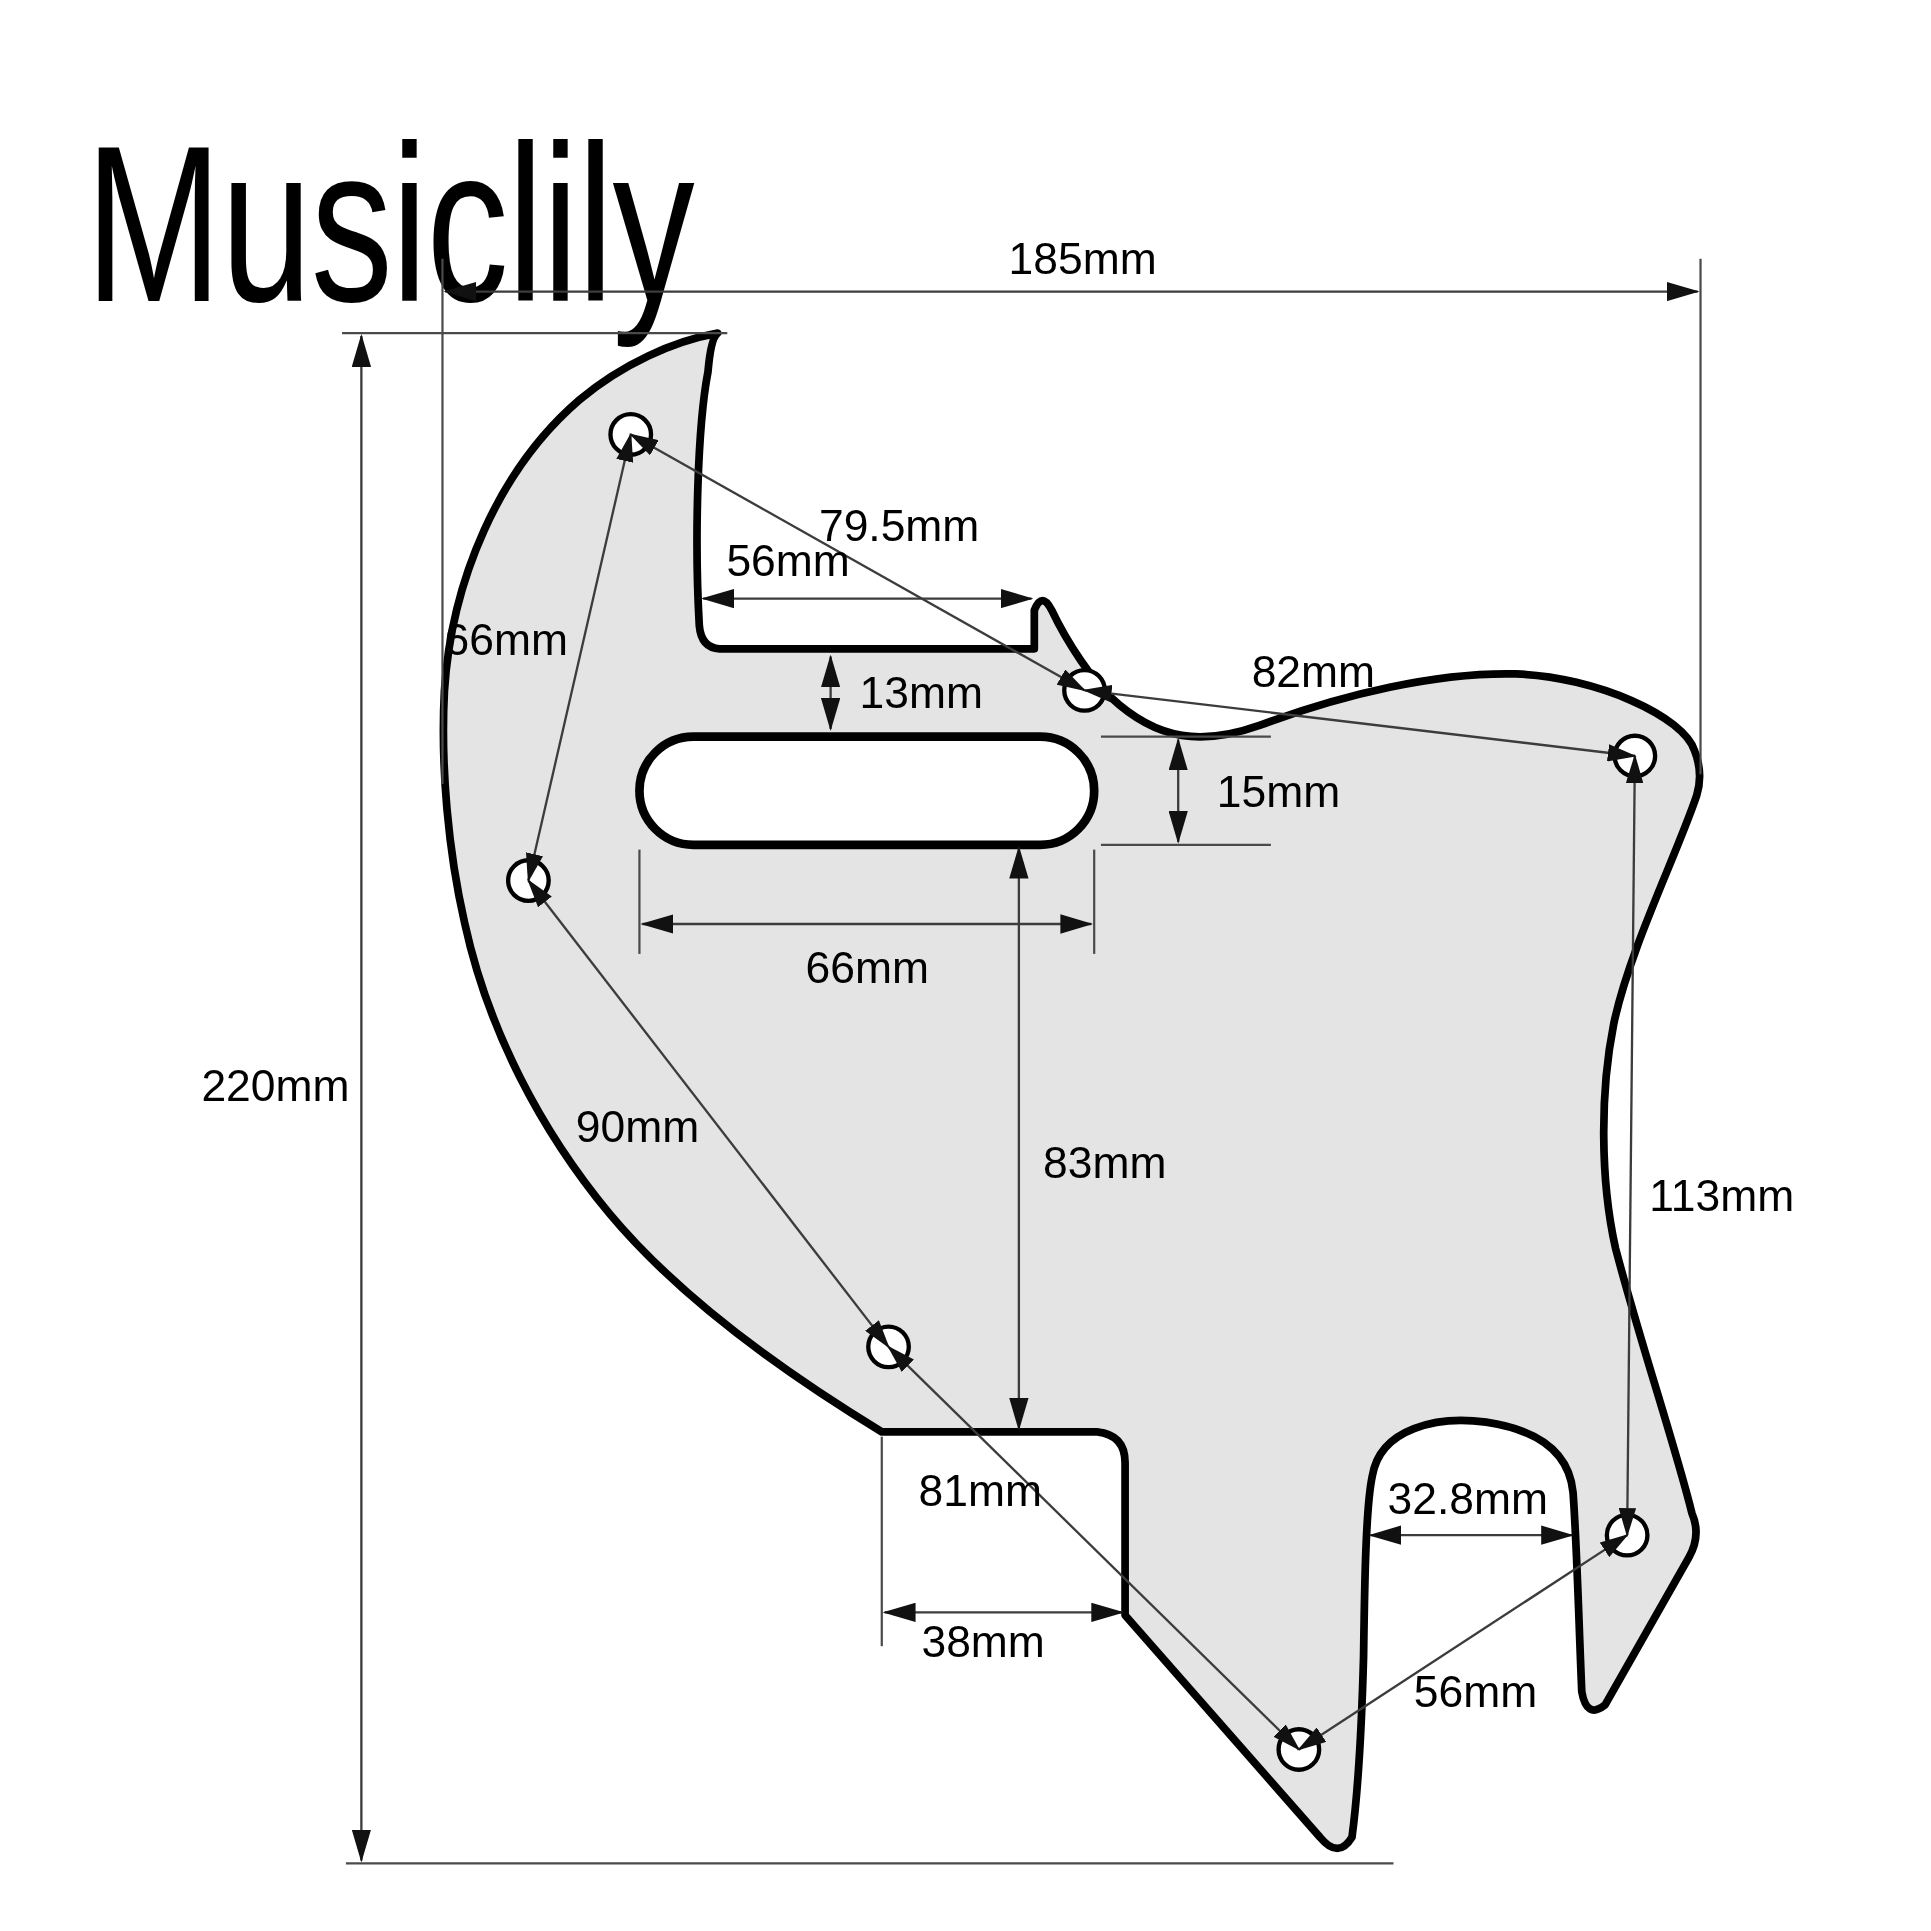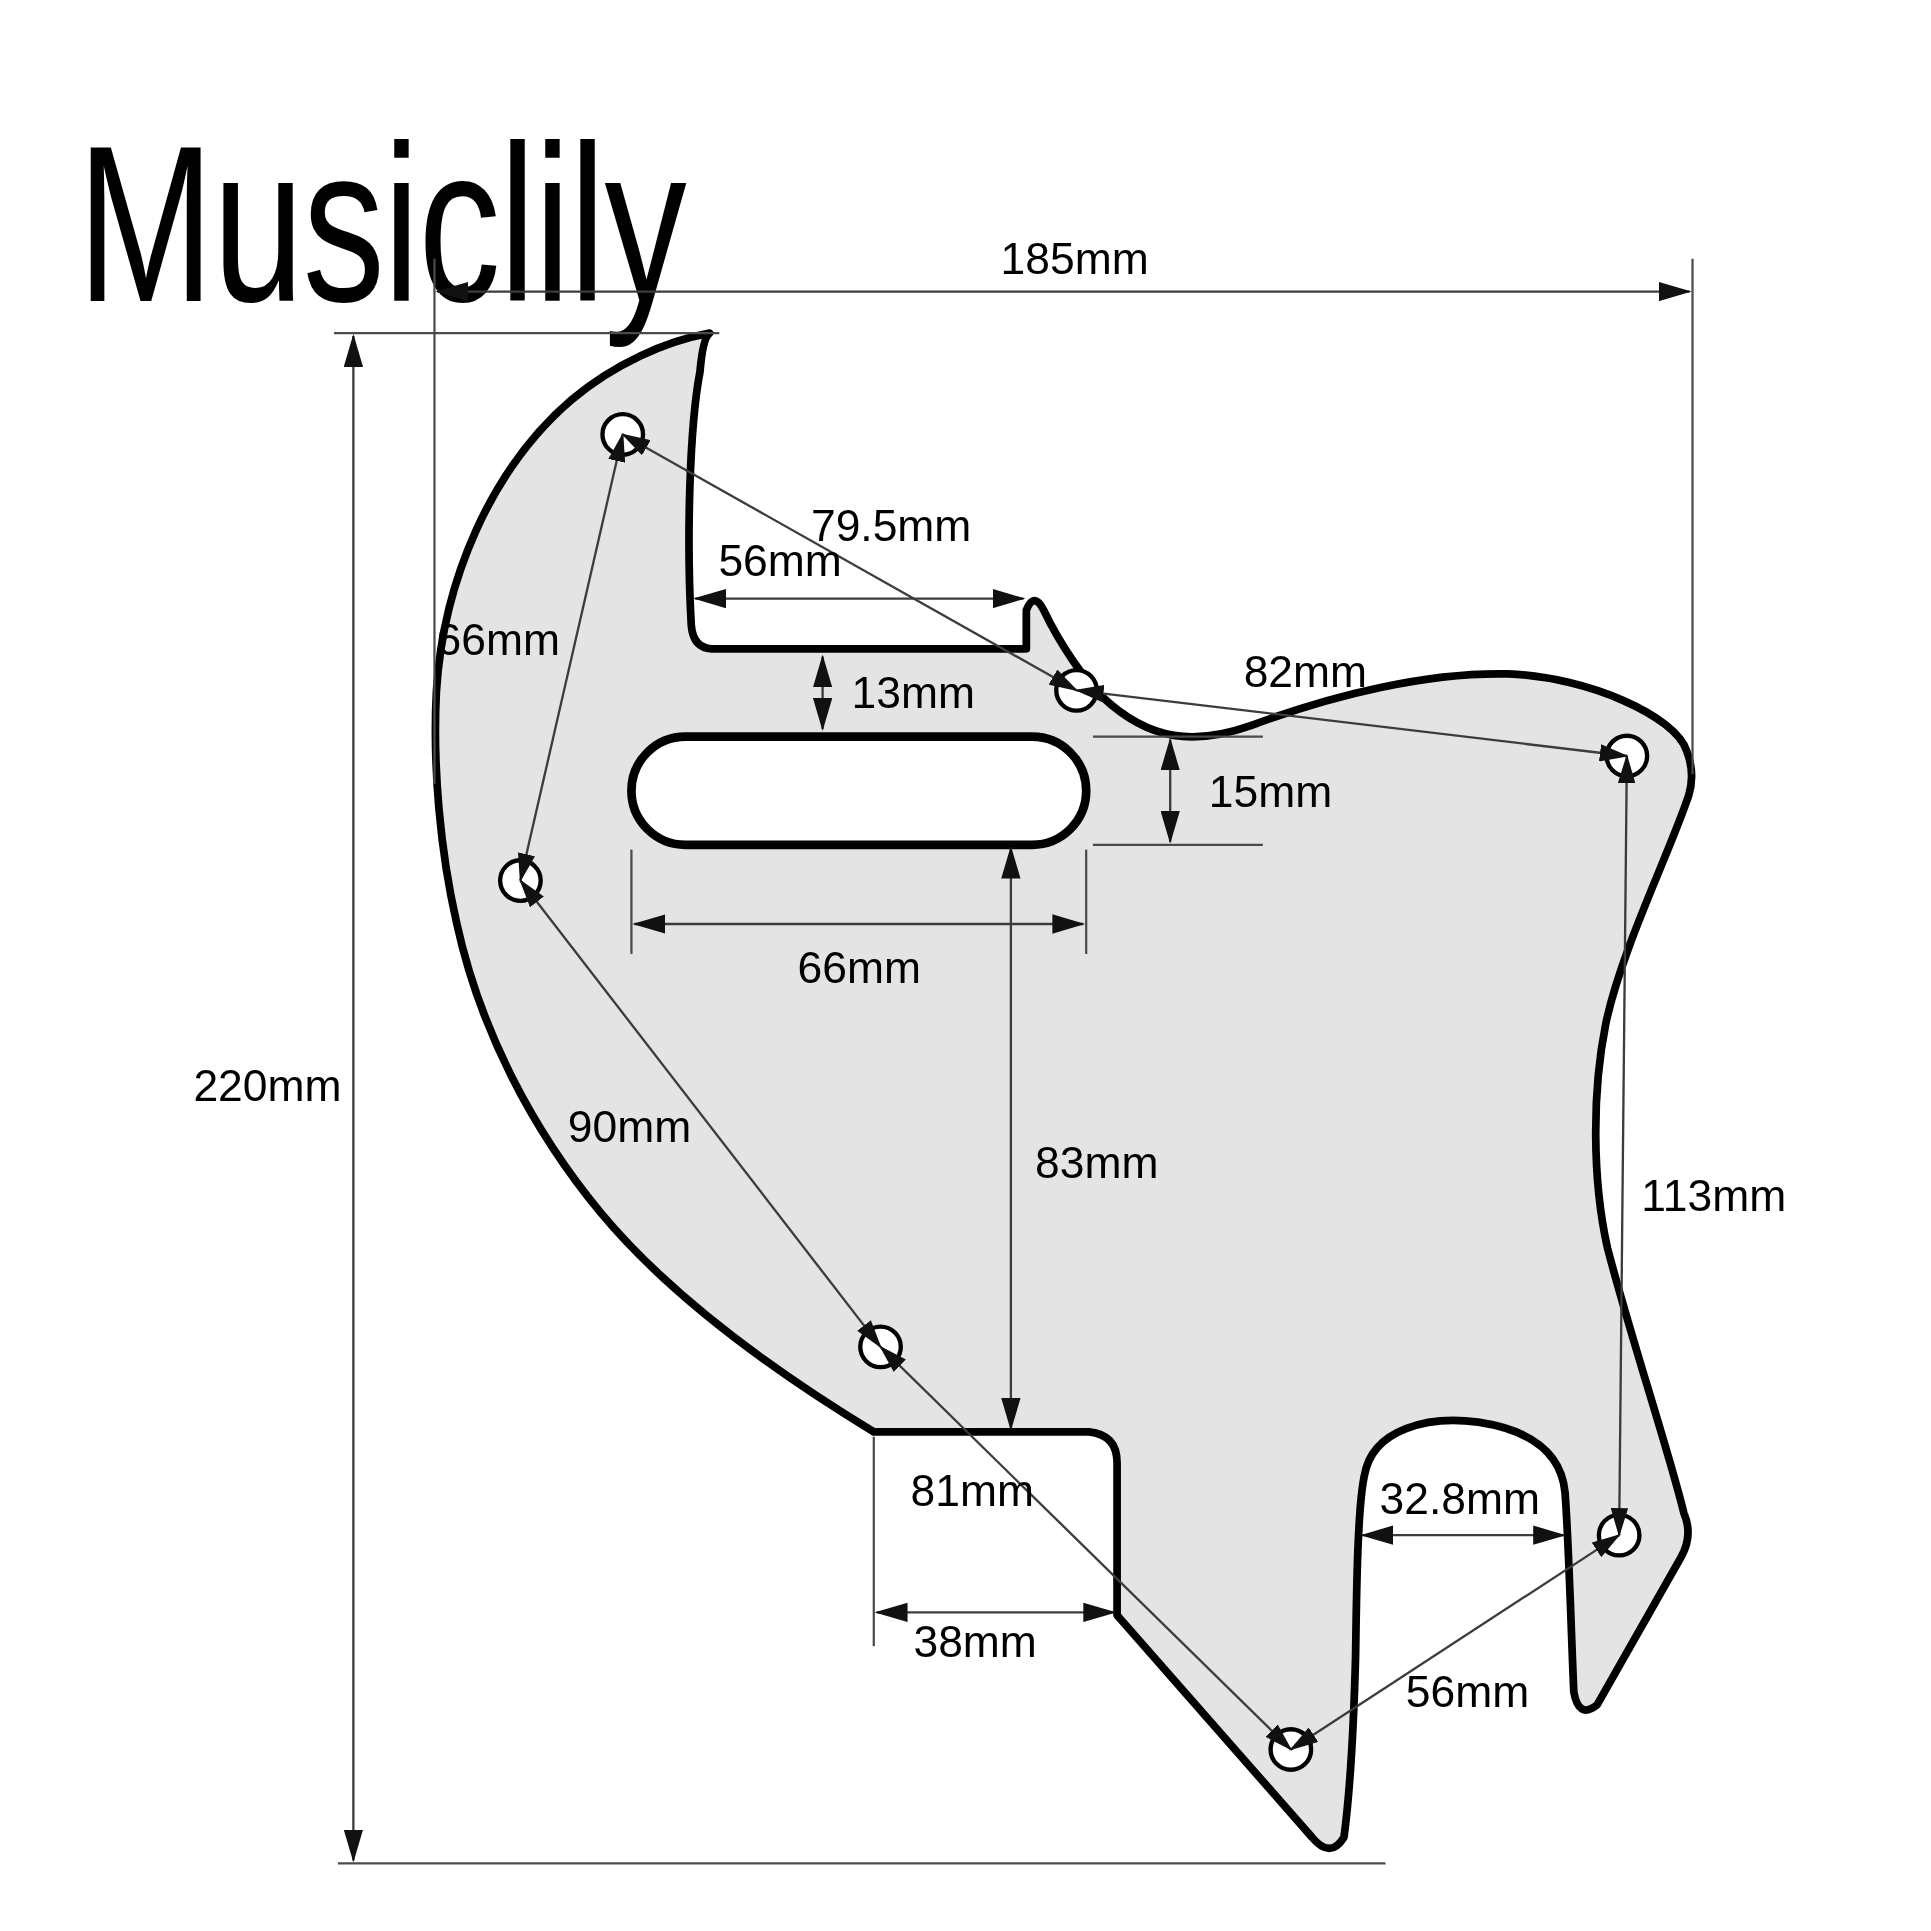--- a/index.html
+++ b/index.html
@@ -1,17 +1,17 @@
 <!DOCTYPE html>
 <html><head>
 <meta charset="utf-8">
 <style>
   html,body{margin:0;padding:0;background:#ffffff;}
   body{width:1931px;height:1931px;position:relative;font-family:"Liberation Sans","DejaVu Sans",sans-serif;}
-  #stage{position:absolute;left:0;top:0;width:1787px;height:1931px;}
+  #stage{position:absolute;left:8px;top:0;width:1787px;height:1931px;}
   svg{display:block;}
   .outline{fill:#e4e4e4;stroke:#000;stroke-width:8;stroke-linejoin:round;}
   .cutout{fill:#fff;stroke:#000;stroke-width:9;}
   .hole{fill:#fff;stroke:#000;stroke-width:4.5;}
   .ext{stroke:#4a4a4a;stroke-width:2.3;fill:none;}
   .dim{stroke:#3c3c3c;stroke-width:2.4;fill:none;}
   .lbl{font-size:46px;fill:#000;}
   .logo{font-size:230px;fill:#000;letter-spacing:-2px;}
 </style>
 </head>

